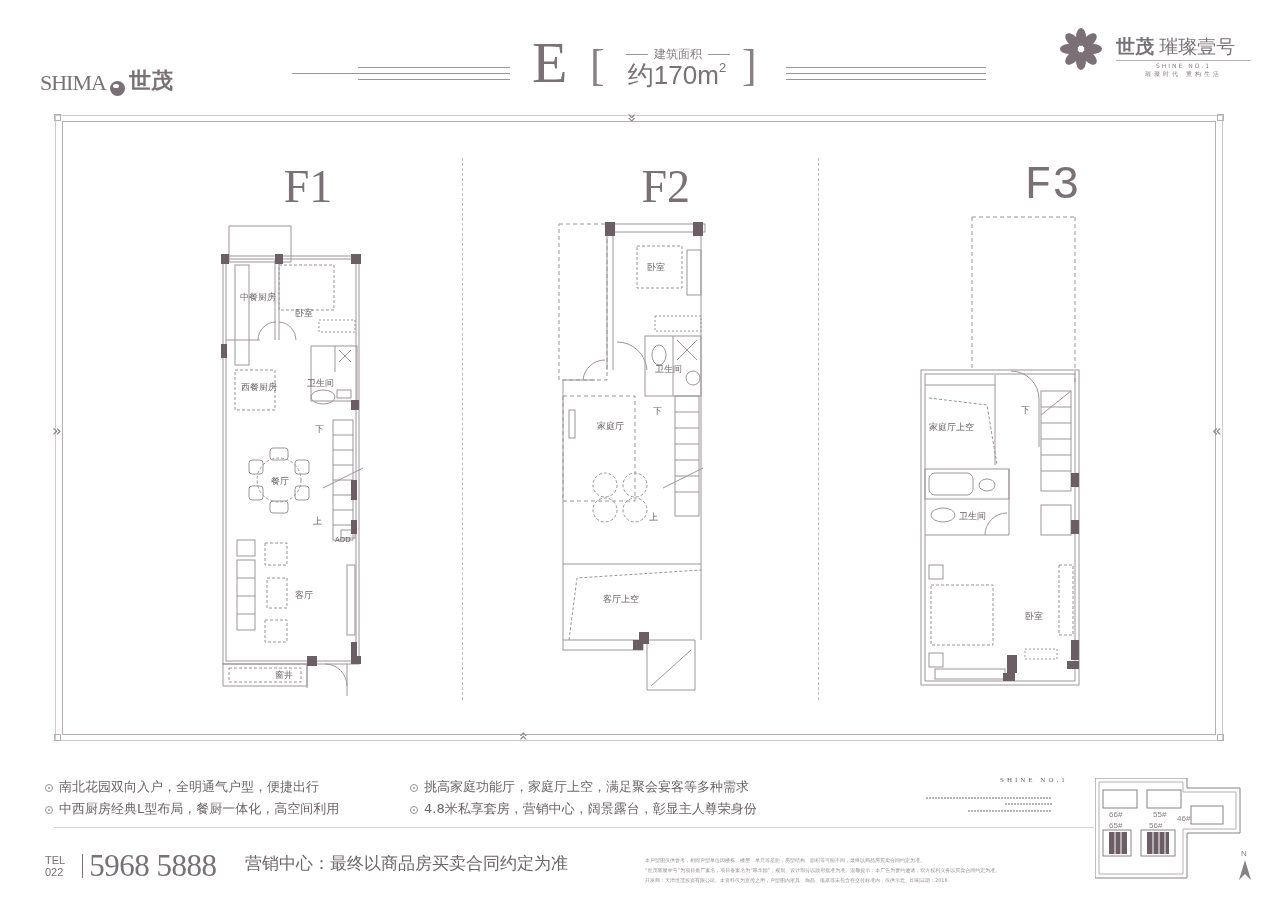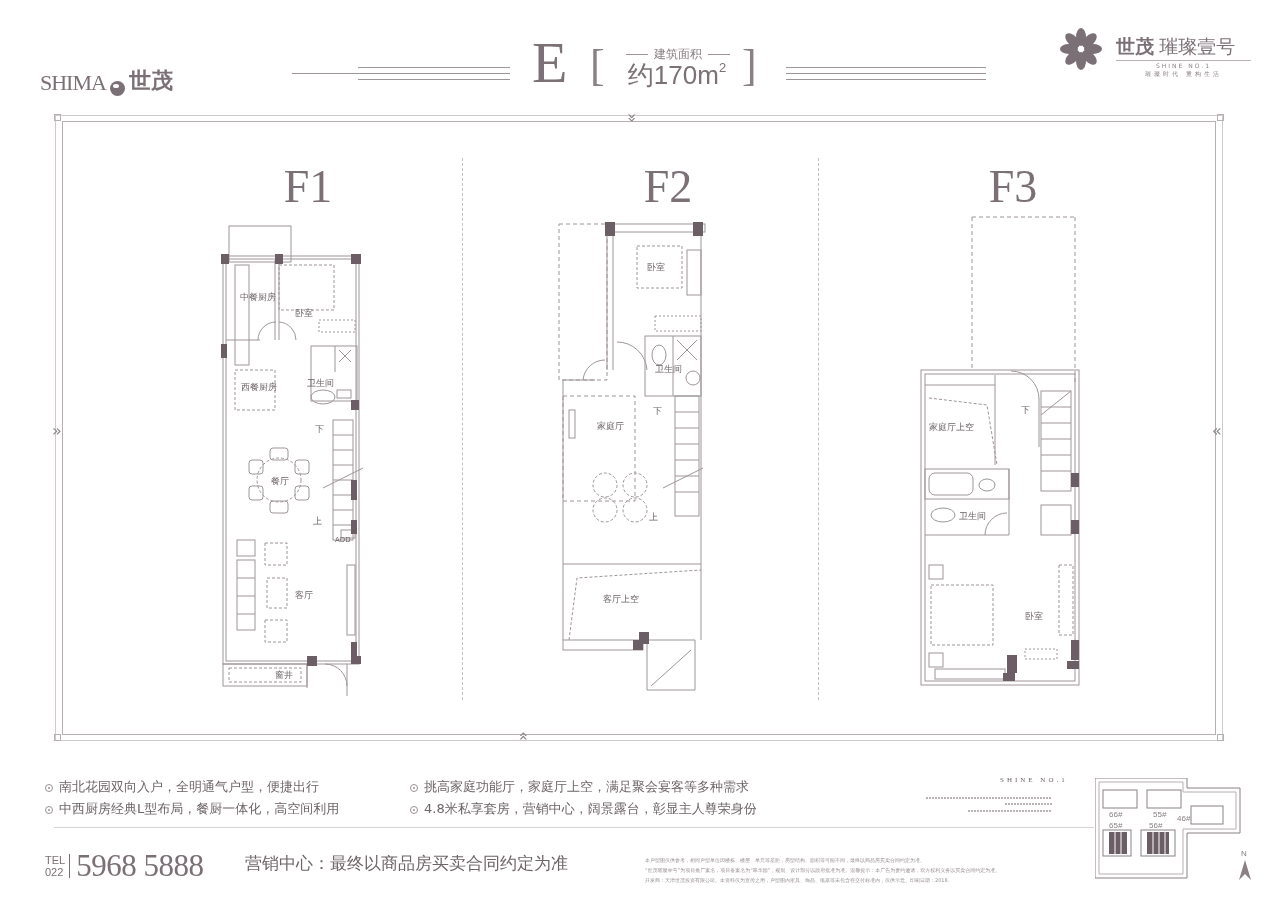--- a/index.html
+++ b/index.html
@@ -50,21 +50,21 @@
   .feature { position: absolute; font-size: 13px; color: #6e6569; white-space: nowrap; }
   .feature .bullet { display: inline-block; width: 8px; height: 8px; border: 1px solid #9a9196; border-radius: 50%; margin-right: 6px; vertical-align: -1px; position: relative; }
   .feature .bullet::after { content: ""; position: absolute; left: 2px; top: 2px; width: 2px; height: 2px; border-radius: 50%; background: #9a9196; }
 
   #shine-tag { left: 1000px; top: 776px; font-family: "Liberation Serif", serif; font-size: 7px; letter-spacing: 3px; color: #6e6569; }
   .tiny-line { position: absolute; height: 2px; background: repeating-linear-gradient(90deg, #b9b2b6 0 2px, transparent 2px 3px); }
 
   #footer-divider { left: 54px; top: 827px; width: 1040px; height: 1px; background: #d8d3d5; }
 
   #tel-block { left: 45px; top: 848px; display: flex; align-items: center; }
-  #tel-label { font-family: "Liberation Sans", sans-serif; font-size: 11px; line-height: 12px; color: #7a7076; padding-right: 4px; border-right: 1px solid #7a7076; margin-right: 6px; }
+  #tel-label { font-family: "Liberation Sans", sans-serif; font-size: 11px; line-height: 12px; color: #7a7076; padding-right: 17px; border-right: 1px solid #7a7076; margin-right: 6px; }
   #tel-number { font-family: "Liberation Serif", serif; font-size: 31px; color: #7a7076; letter-spacing: -0.5px; }
   #sales-center { left: 245px; top: 852px; font-size: 17px; color: #6e6569; white-space: nowrap; }
 
   .disclaimer { position: absolute; left: 645px; font-size: 5px; color: #9a9196; white-space: nowrap; }
 
   
   #sitemap { left: 1095px; top: 778px; width: 180px; height: 120px; }
   #sitemap text { font-family: "Liberation Sans", sans-serif; font-size: 8px; fill: #8a8085; }
 </style>
 </head>
@@ -122,22 +122,22 @@
 <div class="corner" style="left:1217px;top:734px;"></div>
 <div class="chev" style="left:627px;top:110px;transform:rotate(90deg);">»</div>
 <div class="chev" style="left:52px;top:423px;">»</div>
 <div class="chev" style="left:1212px;top:423px;">«</div>
 <div class="chev" style="left:518px;top:728px;transform:rotate(-90deg);">»</div>
 
 <div class="vdash" style="left:462px;"></div>
 <div class="vdash" style="left:818px;"></div>
 
 <div class="floor-title" style="left:248px;font-family:Liberation Serif, serif;">F1</div>
-<div class="floor-title" style="left:608px;">F2</div>
-<div class="floor-title" style="left:953px;">F3</div>
+<div class="floor-title" style="left:570px;text-align:right;">F2</div>
+<div class="floor-title" style="left:992px;font-family:Liberation Mono, monospace;">F3</div>
 
 <svg class="plan" style="left:215px;top:220px;" width="150" height="480">
   <g fill="none" stroke="#9e959a" stroke-width="1">
     <rect x="14" y="6" width="62" height="36"></rect>
     <rect x="8" y="36" width="136" height="408"></rect>
     <rect x="11" y="39" width="130" height="402"></rect>
     <line x1="60" y1="40" x2="60" y2="120"></line>
     <line x1="64" y1="40" x2="64" y2="120"></line>
     <path d="M11 120 H45 M60 120 V120"></path>
     <path d="M43 120 A18 18 0 0 1 61 102"></path>

